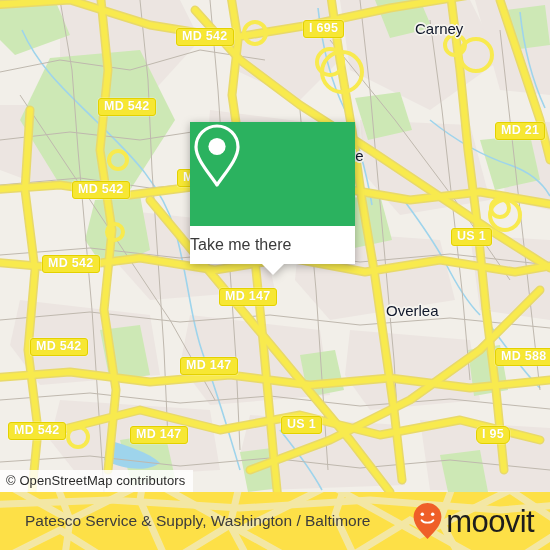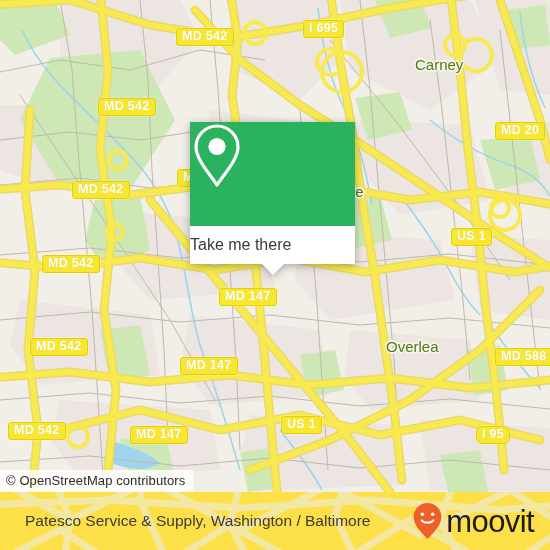--- a/index.html
+++ b/index.html
@@ -34,30 +34,29 @@
     font-size: 13px;
     line-height: 14px;
     padding: 4px 8px 4px 6px;
     white-space: nowrap;
     letter-spacing: .1px;
   }
 
   
   .place {
     position: absolute;
-    color: #4d7c0f;
+    color: #0f172a;
     font-size: 15px;
     font-weight: 400;
     white-space: nowrap;
     text-shadow:
       -1.6px 0 #f6f4ef, 1.6px 0 #f6f4ef,
       0 -1.6px #f6f4ef, 0 1.6px #f6f4ef,
       -1.2px -1.2px #f6f4ef, 1.2px 1.2px #f6f4ef,
       1.2px -1.2px #f6f4ef, -1.2px 1.2px #f6f4ef;
-    margin-top: 36px;
   }
 
   
   .shield {
     position: absolute;
     background: #f7e733;
     border: 1.6px solid #e3d100;
     border-radius: 3px;
     color: #ffffff;
     font-size: 12.5px;
@@ -264,21 +263,21 @@
       </g>
     </svg>
 
     <div class="place" style="left:415px; top:20px;">Carney</div>
     <div class="place" style="left:352px; top:147px;">le</div>
     <div class="place" style="left:386px; top:302px;">Overlea</div>
 
     <div class="shield" style="left:176px; top:28px;">MD 542</div>
     <div class="shield" style="left:303px; top:20px;">I 695</div>
     <div class="shield" style="left:98px;  top:98px;">MD 542</div>
-    <div class="shield" style="left:495px; top:122px;">MD 20</div>
+    <div class="shield" style="left:495px; top:122px;">MD 21</div>
     <div class="shield" style="left:72px;  top:181px;">MD 542</div>
     <div class="shield" style="left:177px; top:169px;">MD</div>
     <div class="shield" style="left:451px; top:228px;">US 1</div>
     <div class="shield" style="left:42px;  top:255px;">MD 542</div>
     <div class="shield" style="left:219px; top:288px;">MD 147</div>
     <div class="shield" style="left:30px;  top:338px;">MD 542</div>
     <div class="shield" style="left:180px; top:357px;">MD 147</div>
     <div class="shield" style="left:495px; top:348px;">MD 588</div>
     <div class="shield" style="left:8px;   top:422px;">MD 542</div>
     <div class="shield" style="left:130px; top:426px;">MD 147</div>

